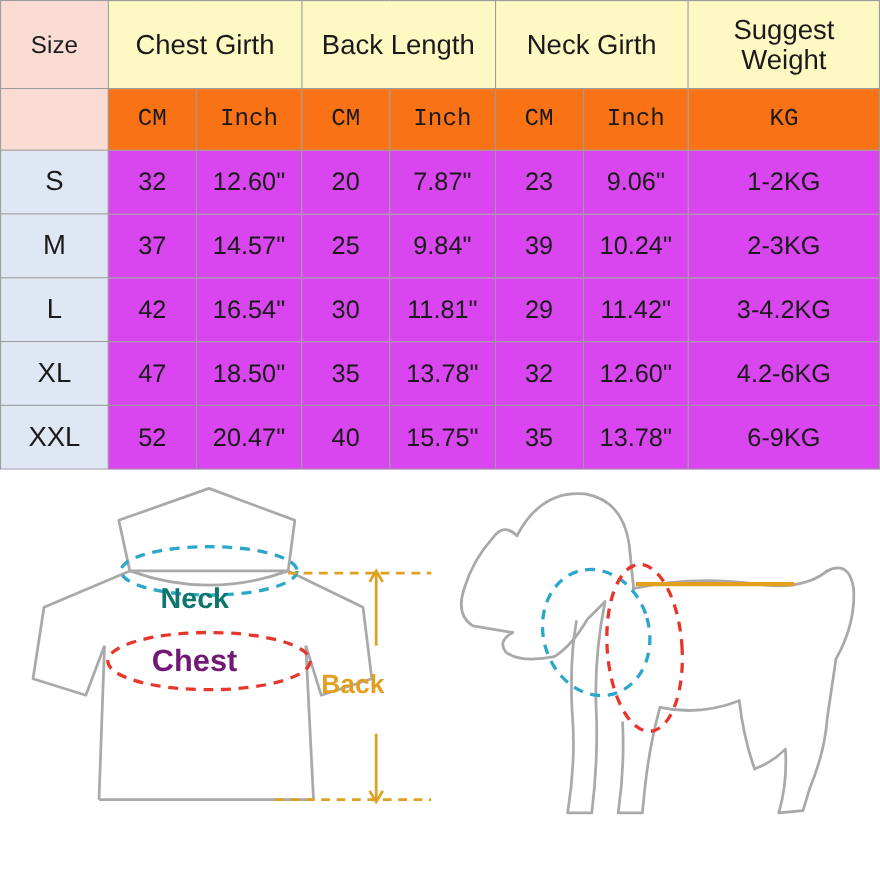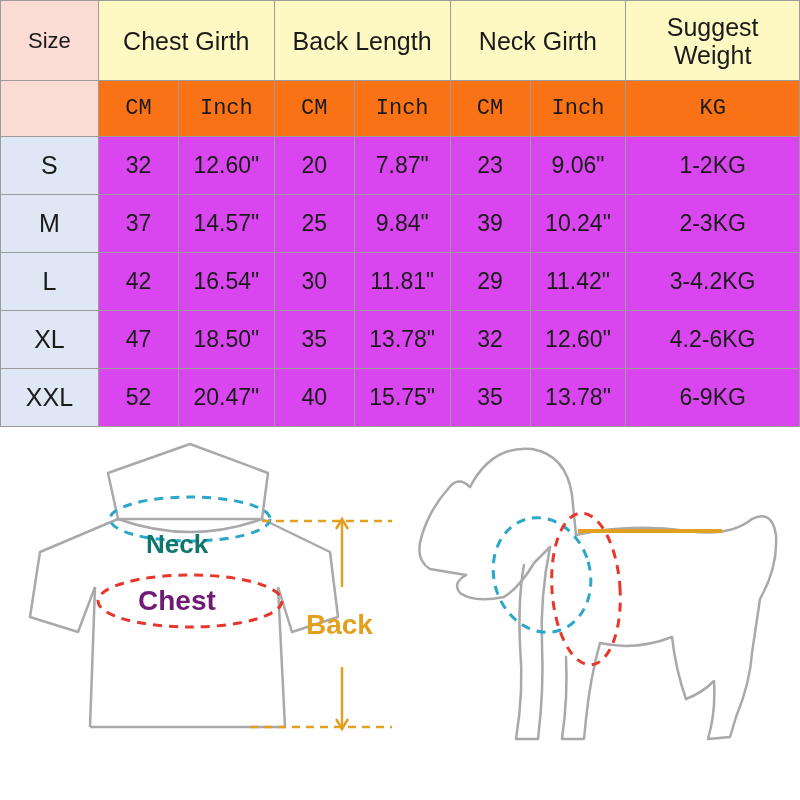--- a/index.html
+++ b/index.html
@@ -195,21 +195,21 @@
         <line x1="250" y1="300" x2="392" y2="300" stroke-dasharray="8 6"></line>
         <line x1="342" y1="94" x2="342" y2="160"></line>
         <line x1="342" y1="240" x2="342" y2="300"></line>
         <path d="M336 102 L342 92 L348 102" fill="none"></path>
         <path d="M336 292 L342 302 L348 292" fill="none"></path>
       </g>
     </svg>
 
     <div class="fig-label" style="left:146px; top:78px; font-size:26px; color:#0f766e;margin-top:24px;">Neck</div>
     <div class="fig-label" style="left:138px; top:158px; font-size:28px; color:#701a75;">Chest</div>
-    <div class="fig-label" style="left:306px; top:182px; font-size:28px; color:#e2a021;">Back</div>
+    <div class="fig-label" style="left:292px; top:182px; font-size:24px; color:#e2a021;">Back</div>
 
     <svg width="400" height="370" viewBox="0 0 400 370" style="position:absolute; left:400px; top:0;">
       <g fill="none" stroke="#a9a9a9" stroke-width="2.5" stroke-linejoin="round" stroke-linecap="round">
 
         <path d="M70 60 Q58 48 48 62 Q30 82 22 108 Q14 132 30 142 L66 148"></path>
         <path d="M70 60 Q92 18 132 22 Q166 28 172 68 L176 108"></path>
         <path d="M66 148 Q52 156 60 166 Q74 176 104 170"></path>
 
         <path d="M104 170 Q120 160 134 136 L150 120"></path>
 

